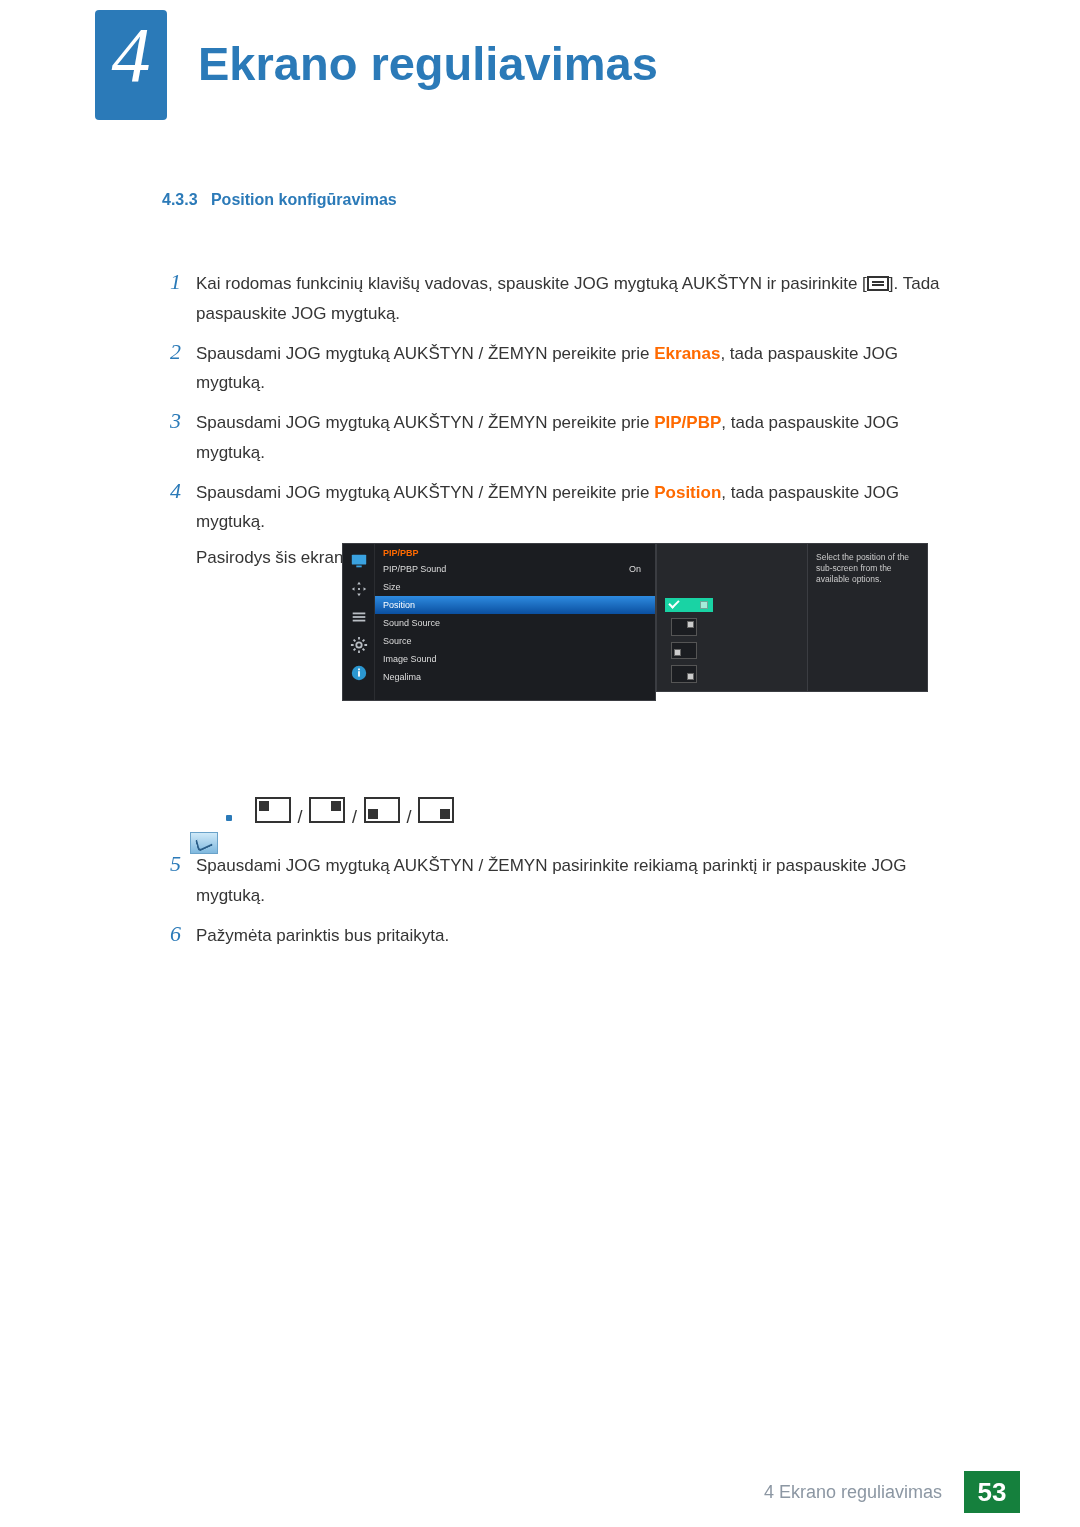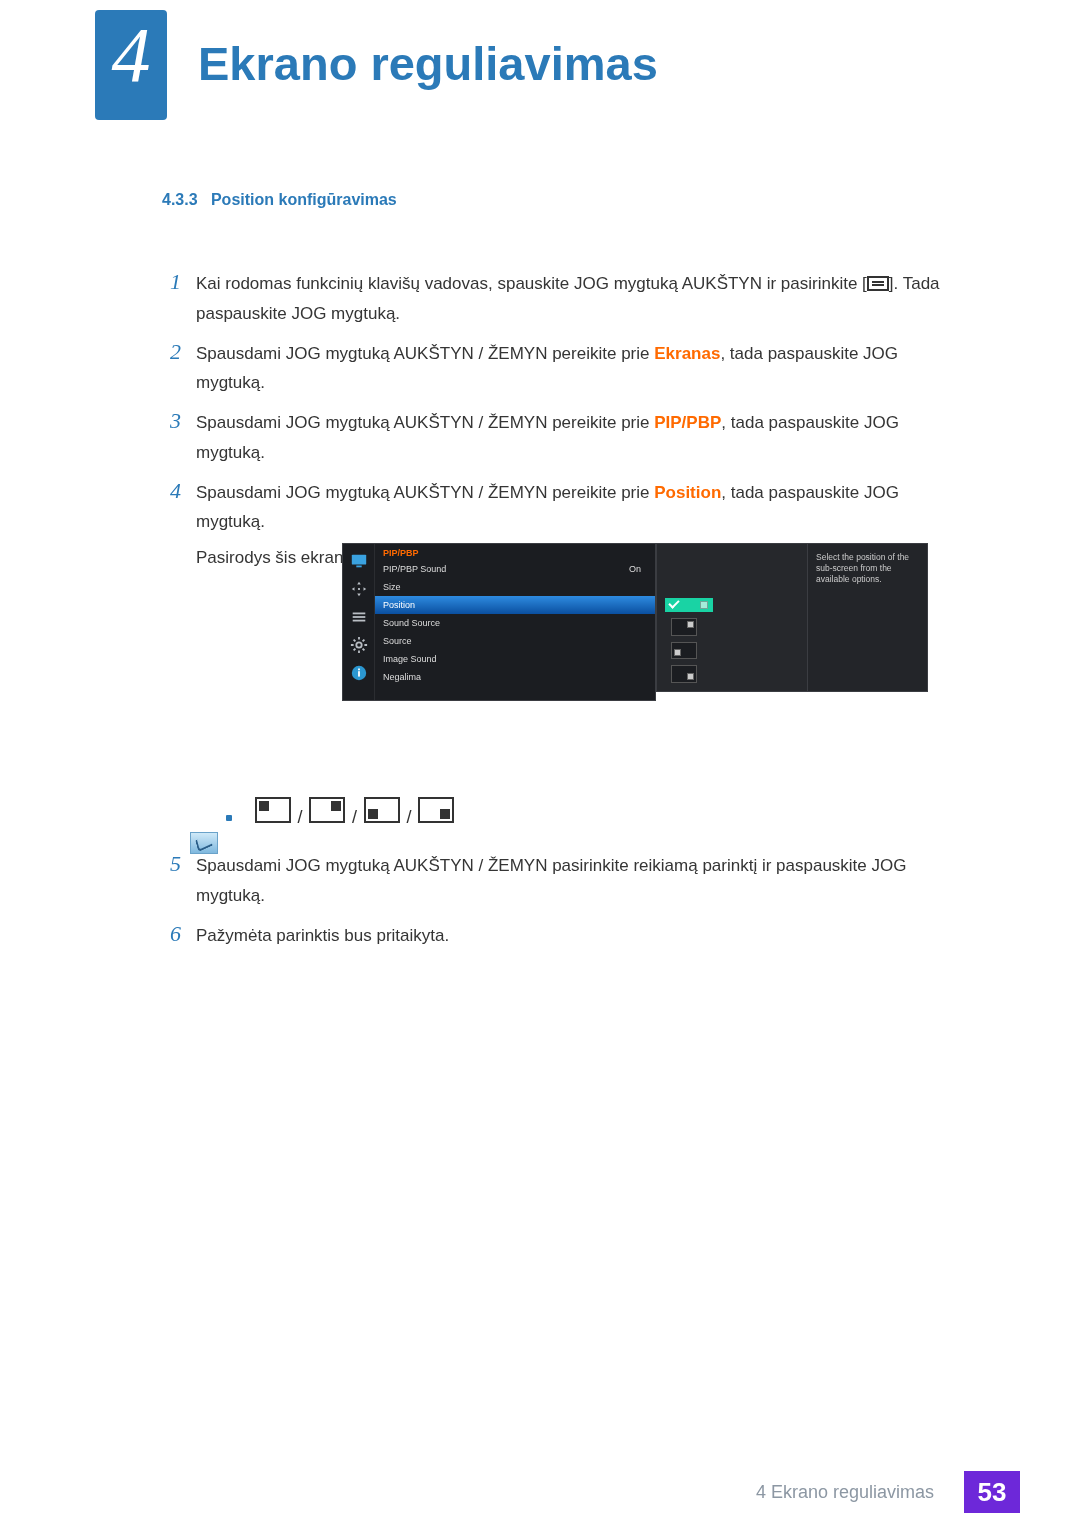--- a/index.html
+++ b/index.html
@@ -219,23 +219,23 @@
   }
   .note-list { font-size: 17px; color: #353535; line-height: 1.8; }
   .note-list .li { display: flex; align-items: baseline; }
   .note-list .nb { display:inline-block; width:5px; height:5px; background:#2b7ab8; margin-right:16px; border-radius:1px; flex-shrink:0; margin-top: 10px;}
 
   .footer {
     position: absolute;
     bottom: 14px; right: 60px;
     display: flex; align-items: center;
   }
-  .footer-text { color: #8c97a3; font-size: 18px; margin-right: 16px; }
+  .footer-text { color: #8c97a3; font-size: 18px; margin-right: 8px; }
   .footer-page {
-    background: #6d28d9; color: #fff;
+    background: #15803d; color: #fff;
     font-size: 26px; font-weight: bold;
     width: 56px; height: 42px;
     display: flex; align-items: center; justify-content: center;
     margin-left: 14px;
   }
   
   .sep { font-size: 18px; color: #333; margin: 0 2px; }
 </style>
 </head>
 <body>

